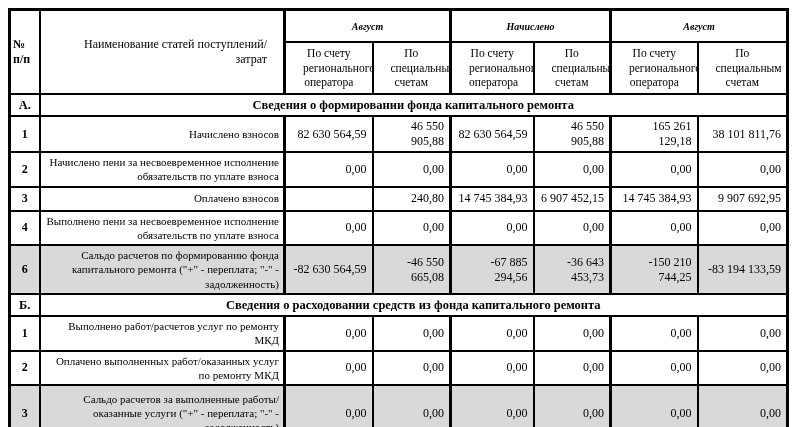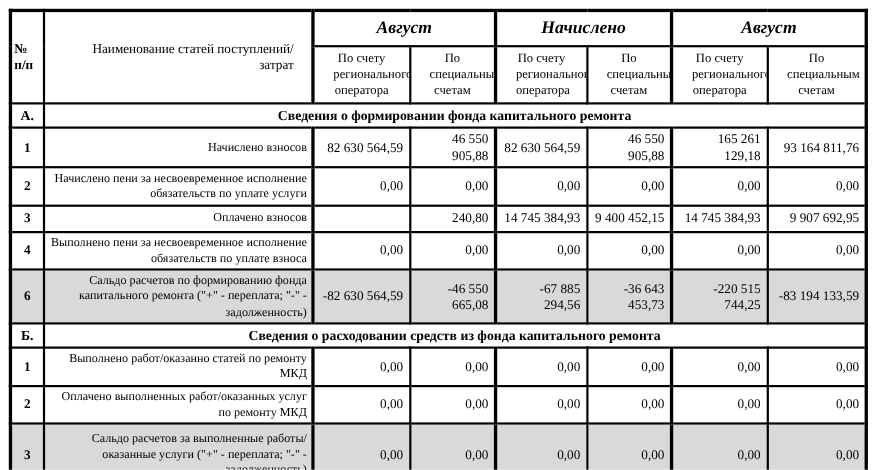--- a/index.html
+++ b/index.html
@@ -14,21 +14,21 @@
     width:781px;
     border:3px solid #000;
   }
   .report th,.report td{
     border:2px solid #000;
     vertical-align:middle;
     overflow:hidden;
   }
   .gs{border-left-width:3px !important;}
   th.month{
-    font-style:italic;font-weight:bold;font-size:16px;
+    font-style:italic;font-weight:bold;font-size:10px;
     text-align:center;height:28px;padding:1px 2px;
   }
   th.sub{
     font-weight:normal;font-size:11.5px;line-height:1.3;
     text-align:center;height:48px;padding:1px 17px;
   }
   th.c-num{font-weight:bold;font-size:12px;text-align:left;padding:1px 2px;line-height:1.25;}
   th.c-name{font-weight:normal;font-size:12px;text-align:right;padding:1px 16px;}
   td.secid{font-weight:bold;font-size:12.5px;text-align:center;padding:1px 2px;}
   td.sectitle{font-weight:bold;font-size:12.5px;text-align:center;padding:1px 4px;}
@@ -81,41 +81,41 @@
     </tr>
 
     <tr class="rh24">
       <td class="num">1</td>
       <td class="label">Начислено взносов</td>
       <td class="val gs">82 630 564,59</td>
       <td class="val">46 550 905,88</td>
       <td class="val gs">82 630 564,59</td>
       <td class="val">46 550 905,88</td>
       <td class="val gs">165 261 129,18</td>
-      <td class="val">93 164 811,76</td>
+      <td class="val">38 101 811,76</td>
     </tr>
 
     <tr class="rh32">
       <td class="num">2</td>
-      <td class="label">Начислено пени за несвоевременное исполнение обязательств по уплате услуги</td>
+      <td class="label">Начислено пени за несвоевременное исполнение обязательств по уплате взноса</td>
       <td class="val gs">0,00</td>
       <td class="val">0,00</td>
       <td class="val gs">0,00</td>
       <td class="val">0,00</td>
       <td class="val gs">0,00</td>
       <td class="val">0,00</td>
     </tr>
 
     <tr class="rh24">
       <td class="num">3</td>
       <td class="label">Оплачено взносов</td>
       <td class="val gs"></td>
       <td class="val">240,80</td>
       <td class="val gs">14 745 384,93</td>
-      <td class="val">9 400 452,15</td>
+      <td class="val">6 907 452,15</td>
       <td class="val gs">14 745 384,93</td>
       <td class="val">9 907 692,95</td>
     </tr>
 
     <tr class="rh32">
       <td class="num">4</td>
       <td class="label">Выполнено пени за несвоевременное исполнение обязательств по уплате взноса</td>
       <td class="val gs">0,00</td>
       <td class="val">0,00</td>
       <td class="val gs">0,00</td>
@@ -124,32 +124,32 @@
       <td class="val">0,00</td>
     </tr>
 
     <tr class="rh46 hl">
       <td class="num">6</td>
       <td class="label">Сальдо расчетов по формированию фонда капитального ремонта ("+" - переплата; "-" - задолженность)</td>
       <td class="val gs">-82 630 564,59</td>
       <td class="val">-46 550 665,08</td>
       <td class="val gs">-67 885 294,56</td>
       <td class="val">-36 643 453,73</td>
-      <td class="val gs">-220 515 744,25</td>
+      <td class="val gs">-150 210 744,25</td>
       <td class="val">-83 194 133,59</td>
     </tr>
 
     <tr class="rh22">
       <td class="secid">Б.</td>
       <td class="sectitle" colspan="7">Сведения о расходовании средств из фонда капитального ремонта</td>
     </tr>
 
     <tr class="rh32">
       <td class="num">1</td>
-      <td class="label">Выполнено работ/оказанно статей по ремонту МКД</td>
+      <td class="label">Выполнено работ/расчетов услуг по ремонту МКД</td>
       <td class="val gs">0,00</td>
       <td class="val">0,00</td>
       <td class="val gs">0,00</td>
       <td class="val">0,00</td>
       <td class="val gs">0,00</td>
       <td class="val">0,00</td>
     </tr>
 
     <tr class="rh32">
       <td class="num">2</td>

